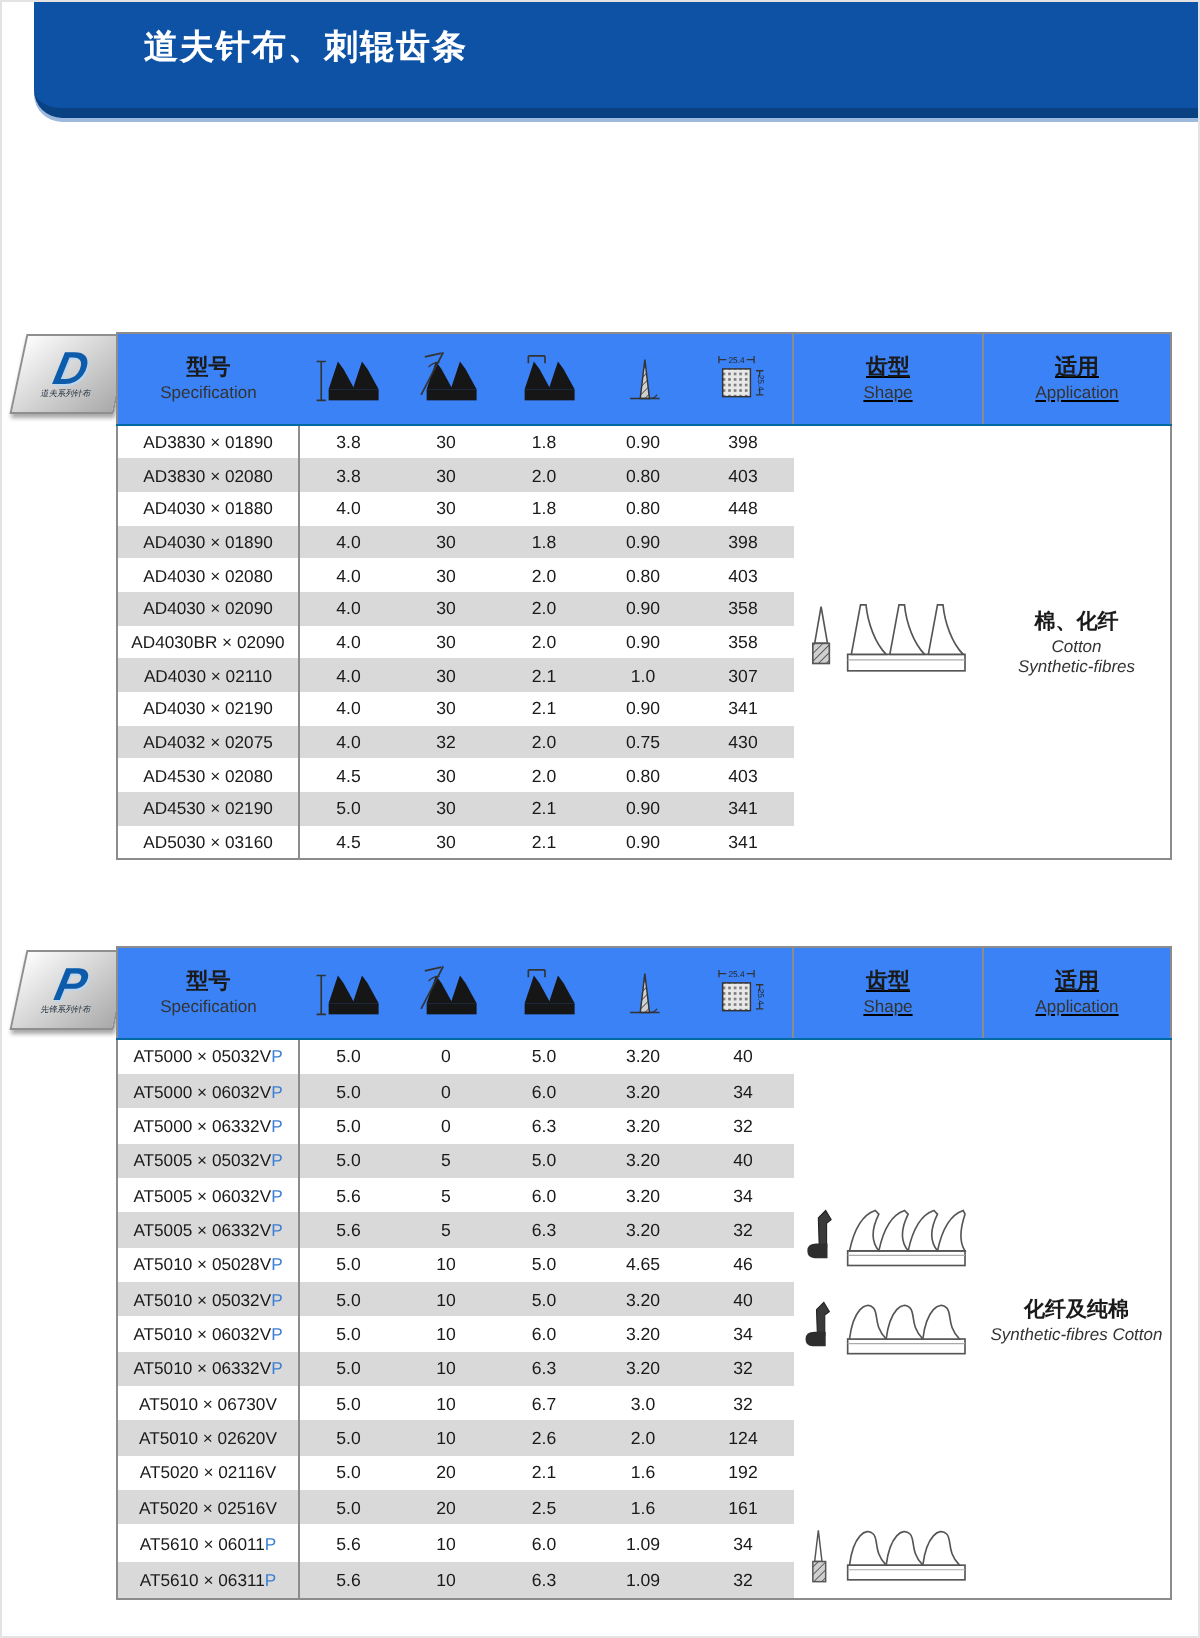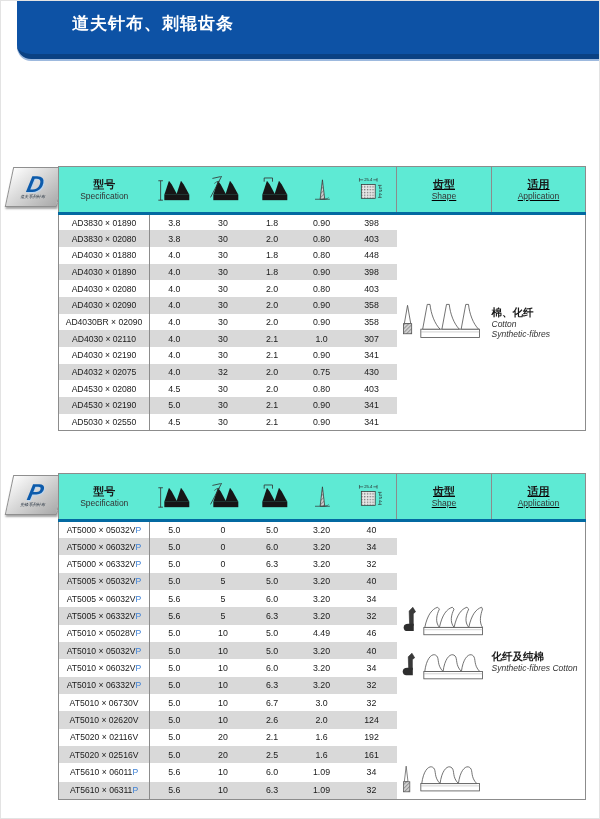--- a/index.html
+++ b/index.html
@@ -27,25 +27,25 @@
   #logo2{left:8px;top:474px;}
 
   
   .spec-table{position:absolute;left:57px;width:527px;border-collapse:collapse;table-layout:fixed;}
   #table1{top:165px;}
   #table2{top:472px;}
   .spec-table,
   .spec-table th,
   .spec-table td{border:0;}
   .spec-table{border:1px solid #8c8c8c;}
-  .spec-table thead th{background:#5eead4;border-bottom:3px solid #0369a1;height:45px;
+  .spec-table thead th{background:#3b82f6;border-bottom:1px solid #0369a1;height:45px;
         font-weight:normal;vertical-align:middle;padding:0;}
   .col-spec{border-right:1px solid #8c8c8c;}
   .shape-cell,.app-cell{border-left:1px solid #8c8c8c;background:#fff;vertical-align:middle;
-        text-align:left;padding:0;margin-left:24px;}
+        text-align:center;padding:0;margin-left:24px;}
   .shape-split{border-top:1px solid #8c8c8c;}
   th.h-shape,th.h-app{border-left:1px solid #8c8c8c;text-decoration:underline;}
   .hdr-cn{font-size:11px;font-weight:bold;color:#1a1a1a;text-align:center;line-height:13px;}
   .hdr-en{font-size:8.5px;color:#333;text-align:center;line-height:10px;}
   #table1 tbody tr{height:16.7px;}
   #table2 tbody tr{height:17.35px;}
   tbody tr.alt td.model,tbody tr.alt td.num{background:#d9d9d9;}
   td.model{font-size:8.6px;color:#1a1a1a;text-align:center;border-right:1px solid #8c8c8c;
         padding:0;white-space:nowrap;margin-left:48px;}
   td.num{font-size:8.8px;color:#1a1a1a;text-align:center;padding:0;}
@@ -304,21 +304,21 @@
         </tr>
         <tr class="alt">
           <td class="model"><span>AD4530 × 02190</span></td>
           <td class="num">5.0</td>
           <td class="num">30</td>
           <td class="num">2.1</td>
           <td class="num">0.90</td>
           <td class="num">341</td>
         </tr>
         <tr>
-          <td class="model"><span>AD5030 × 02550</span></td>
+          <td class="model"><span>AD5030 × 03160</span></td>
           <td class="num">4.5</td>
           <td class="num">30</td>
           <td class="num">2.1</td>
           <td class="num">0.90</td>
           <td class="num">341</td>
         </tr>
       </tbody>
   </table>
 
   <div class="logo" id="logo2">
@@ -452,21 +452,21 @@
           <td class="num">5</td>
           <td class="num">6.3</td>
           <td class="num">3.20</td>
           <td class="num">32</td>
         </tr>
         <tr>
           <td class="model"><span>AT5010 × 05028V</span><span class="psuf">P</span></td>
           <td class="num">5.0</td>
           <td class="num">10</td>
           <td class="num">5.0</td>
-          <td class="num">4.49</td>
+          <td class="num">4.65</td>
           <td class="num">46</td>
         </tr>
         <tr class="alt">
           <td class="model"><span>AT5010 × 05032V</span><span class="psuf">P</span></td>
           <td class="num">5.0</td>
           <td class="num">10</td>
           <td class="num">5.0</td>
           <td class="num">3.20</td>
           <td class="num">40</td>
         </tr>

